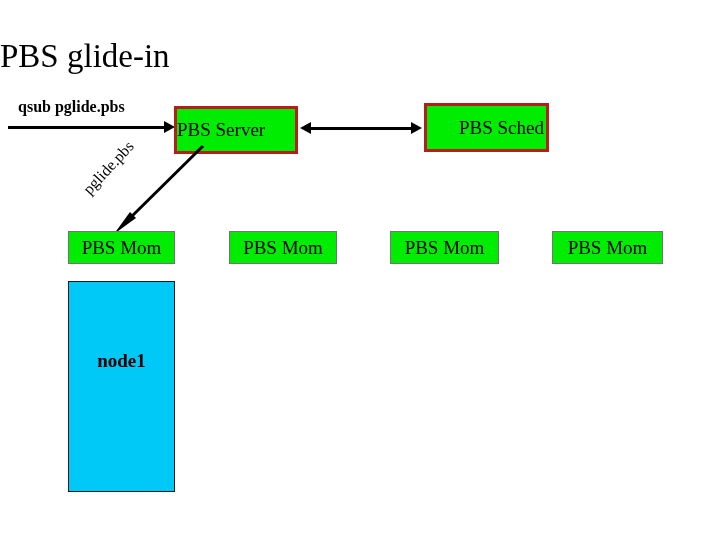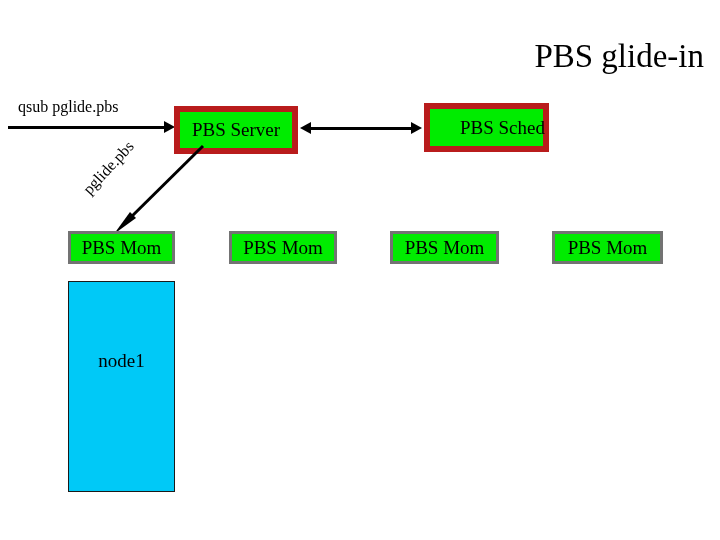--- a/index.html
+++ b/index.html
@@ -16,36 +16,35 @@
     font-family: "Liberation Serif", "DejaVu Serif", serif;
     color: #000000;
   }
 
   
   .slide-title {
     position: absolute;
     left: 0;
     top: 36px;
     width: 704px;
-    text-align: right;
+    text-align: left;
     font-size: 33px;
     line-height: 40px;
     font-family: "Liberation Serif", "DejaVu Serif", serif;
     color: #000000;
     white-space: nowrap;
   }
 
   
   .box {
     position: absolute;
     box-sizing: border-box;
-    border: 6px solid #b91c1c;
+    border: 3px solid #b91c1c;
     display: flex;
     align-items: center;
-    justify-content: center;
     font-size: 19px;
     color: #000000;
     white-space: nowrap;
   }
   .box.green {
     background: #00ec00;
   }
 
   
   #pbs-server-box { left: 174px; top: 106px; width: 124px; height: 48px; }
@@ -57,21 +56,21 @@
     top: 231px;
     height: 261px;
   }
   .node-mom {
     position: absolute;
     left: 0;
     top: 0;
     width: 100%;
     height: 33px;
     box-sizing: border-box;
-    border: 3px solid #737373;
+    border: 1px solid #737373;
     background: #00ec00;
     display: flex;
     align-items: center;
     justify-content: center;
     font-size: 19px;
     white-space: nowrap;
   }
   .node-body {
     position: absolute;
     left: 0;
@@ -87,20 +86,21 @@
     left: 0;
     top: 0;
     width: 100%;
     height: 100%;
     display: flex;
     align-items: center;
     justify-content: center;
     font-size: 19px;
     color: #000000;
     white-space: nowrap;
+    font-weight: bold;
   }
   
   .node-label { padding-bottom: 52px; box-sizing: border-box; }
 
   
   .arrow-line {
     position: absolute;
     background: #000000;
     height: 3px;
   }
@@ -138,20 +138,21 @@
     height: 100px;
   }
 
   
   .caption {
     position: absolute;
     font-size: 16px;
     line-height: 18px;
     color: #000000;
     white-space: nowrap;
+    font-weight: bold;
   }
   #qsub-caption { left: 18px; top: 98px; }
 
   #glide-caption {
     position: absolute;
     left: 86px;
     top: 183px;
     font-size: 16px;
     color: #000000;
     white-space: nowrap;

